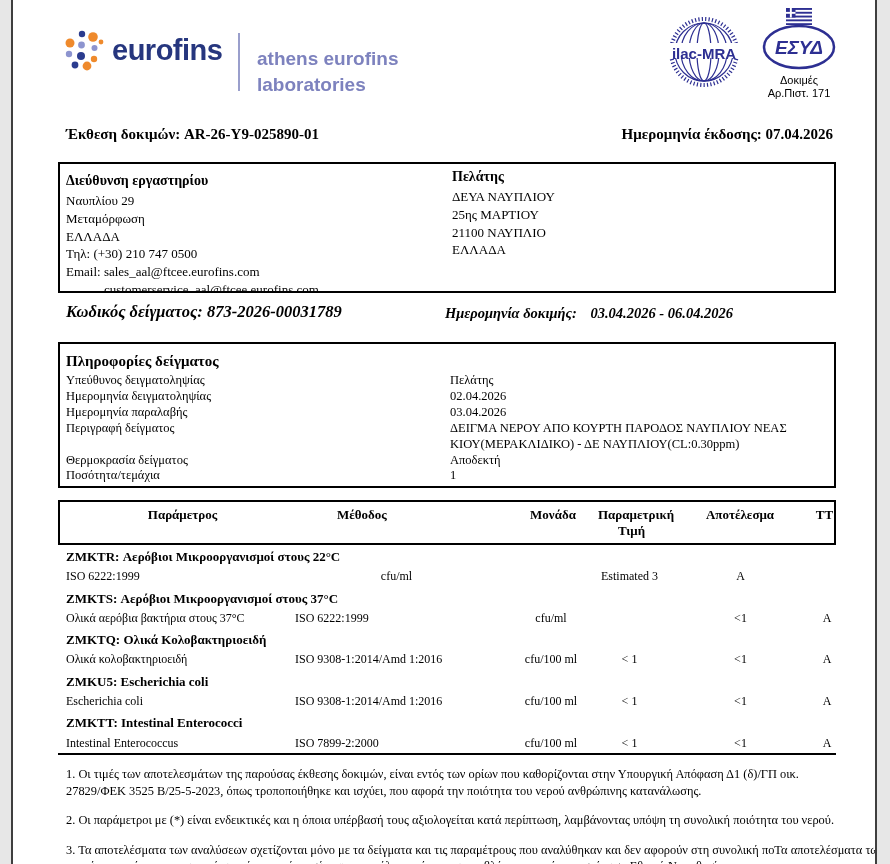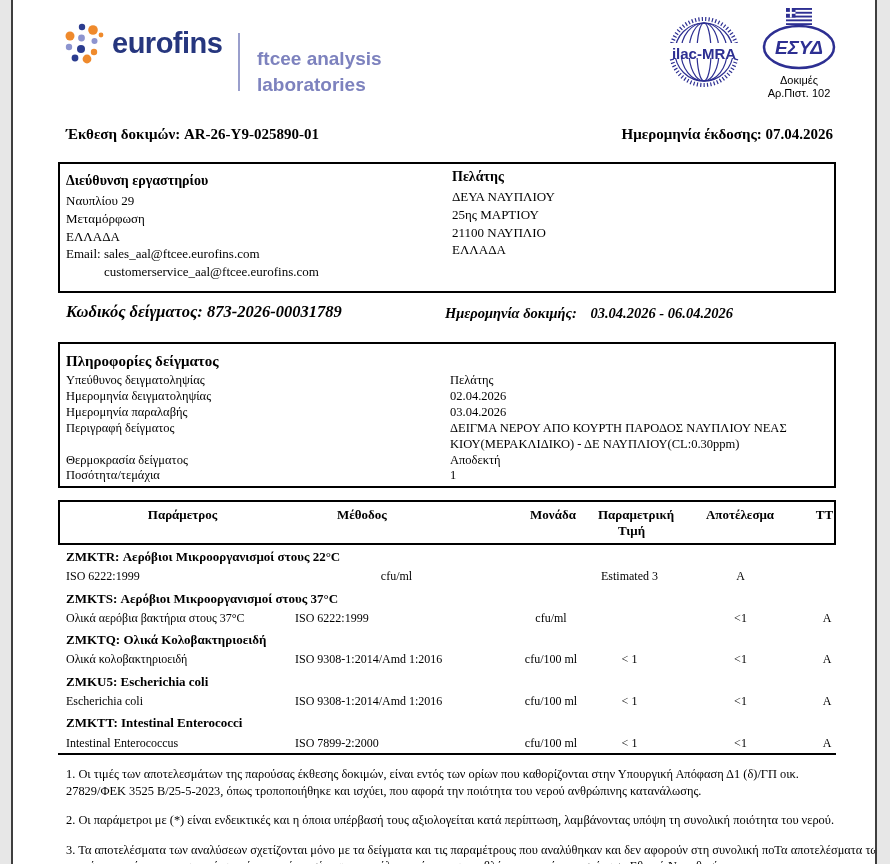--- a/index.html
+++ b/index.html
@@ -10,21 +10,21 @@
     color:#000;
   }
   .page {
     position:absolute; left:11px; top:0;
     width:866px; height:864px;
     background:#fff;
     border-left:2px solid #3f3f3f; border-right:2px solid #3f3f3f;
     box-sizing:border-box; overflow:hidden;
   }
   
-  .brand-row { position:absolute; left:50px; top:22px; display:flex; align-items:center; gap:7px; }
+  .brand-row { position:absolute; left:50px; top:29px; display:flex; align-items:center; gap:7px; }
   .brand-word {
     font-family:"Liberation Sans", sans-serif;
     font-weight:bold; font-size:29px; letter-spacing:-0.5px; color:#26367e;
   }
   .brand-divider { position:absolute; left:225px; top:33px; width:2px; height:58px; background:#9a9fcc; }
   .sub-brand {
     position:absolute; left:244px; top:46px;
     font-family:"Liberation Sans", sans-serif;
     font-weight:bold; font-size:19px; line-height:26px; color:#7d82be;
   }
@@ -107,21 +107,21 @@
       <circle cx="6" cy="25" r="3.2" fill="#8d94cf"></circle>
       <circle cx="18" cy="27" r="4.0" fill="#2b3c8f"></circle>
       <circle cx="31" cy="30" r="3.2" fill="#ef8a2c"></circle>
       <circle cx="12" cy="36" r="3.4" fill="#2b3c8f"></circle>
       <circle cx="24" cy="37" r="4.4" fill="#ef8a2c"></circle>
     </svg>
     <span class="brand-word">eurofins</span>
   </div>
   <div class="brand-divider"></div>
   <div class="sub-brand">
-    <div>ftcee analysis</div>
+    <div>athens eurofins</div>
     <div>laboratories</div>
   </div>
 
   <svg class="ilac-logo" width="78" height="72" viewBox="0 0 78 72">
     <circle cx="39" cy="36" r="33" fill="none" stroke="#2d2f92" stroke-width="4" stroke-dasharray="1.2 2.2"></circle>
     <circle cx="39" cy="36" r="29" fill="none" stroke="#2d2f92" stroke-width="1.2"></circle>
     <ellipse cx="39" cy="36" rx="23" ry="29" fill="none" stroke="#2d2f92" stroke-width="1.2"></ellipse>
     <ellipse cx="39" cy="36" rx="15" ry="29" fill="none" stroke="#2d2f92" stroke-width="1.2"></ellipse>
     <ellipse cx="39" cy="36" rx="7" ry="29" fill="none" stroke="#2d2f92" stroke-width="1.2"></ellipse>
     <rect x="4" y="27" width="70" height="15" fill="#ffffff"></rect>
@@ -138,41 +138,42 @@
         <rect x="0" y="13.3" width="26" height="1.9" fill="#ffffff"></rect>
         <rect x="0" y="0" width="9.5" height="9.5" fill="#2d2f92"></rect>
         <rect x="3.9" y="0" width="1.9" height="9.5" fill="#ffffff"></rect>
         <rect x="0" y="3.9" width="9.5" height="1.9" fill="#ffffff"></rect>
       </g>
       <ellipse cx="46" cy="41" rx="35" ry="21" fill="none" stroke="#2d2f92" stroke-width="2.5"></ellipse>
       <text x="46" y="48" text-anchor="middle" font-family="Liberation Sans, sans-serif" font-size="19" font-weight="bold" font-style="italic" fill="#2d2f92">ΕΣΥΔ</text>
     </svg>
     <div class="esyd-caption">
       <div>Δοκιμές</div>
-      <div>Αρ.Πιστ. 102</div>
+      <div>Αρ.Πιστ. 171</div>
     </div>
   </div>
 
   <div class="title-row">
     <div class="left">
       <span>Έκθεση δοκιμών:</span>
       <span>AR-26-Y9-025890-01</span>
     </div>
     <div class="right">
       <span>Ημερομηνία έκδοσης:</span>
       <span>07.04.2026</span>
     </div>
   </div>
 
   <div class="box box-lab">
     <div>
       <h3>Διεύθυνση εργαστηρίου</h3>
       <div class="line">Ναυπλίου 29</div>
       <div class="line">Μεταμόρφωση</div>
       <div class="line">ΕΛΛΑΔΑ</div>
+      <div class="line">Τηλ: (+30) 210 747 0500</div>
       <div class="line">Email: sales_aal@ftcee.eurofins.com</div>
       <div class="line line-indent">customerservice_aal@ftcee.eurofins.com</div>
     </div>
     <div class="col-right">
       <h3>Πελάτης</h3>
       <div class="line" style="font-size:13px; line-height:17.8px;">ΔΕΥΑ ΝΑΥΠΛΙΟΥ</div>
       <div class="line" style="font-size:13px; line-height:17.8px;">25ης ΜΑΡΤΙΟΥ</div>
       <div class="line" style="font-size:13px; line-height:17.8px;">21100 ΝΑΥΠΛΙΟ</div>
       <div class="line" style="font-size:13px; line-height:17.8px;">ΕΛΛΑΔΑ</div>
     </div>

